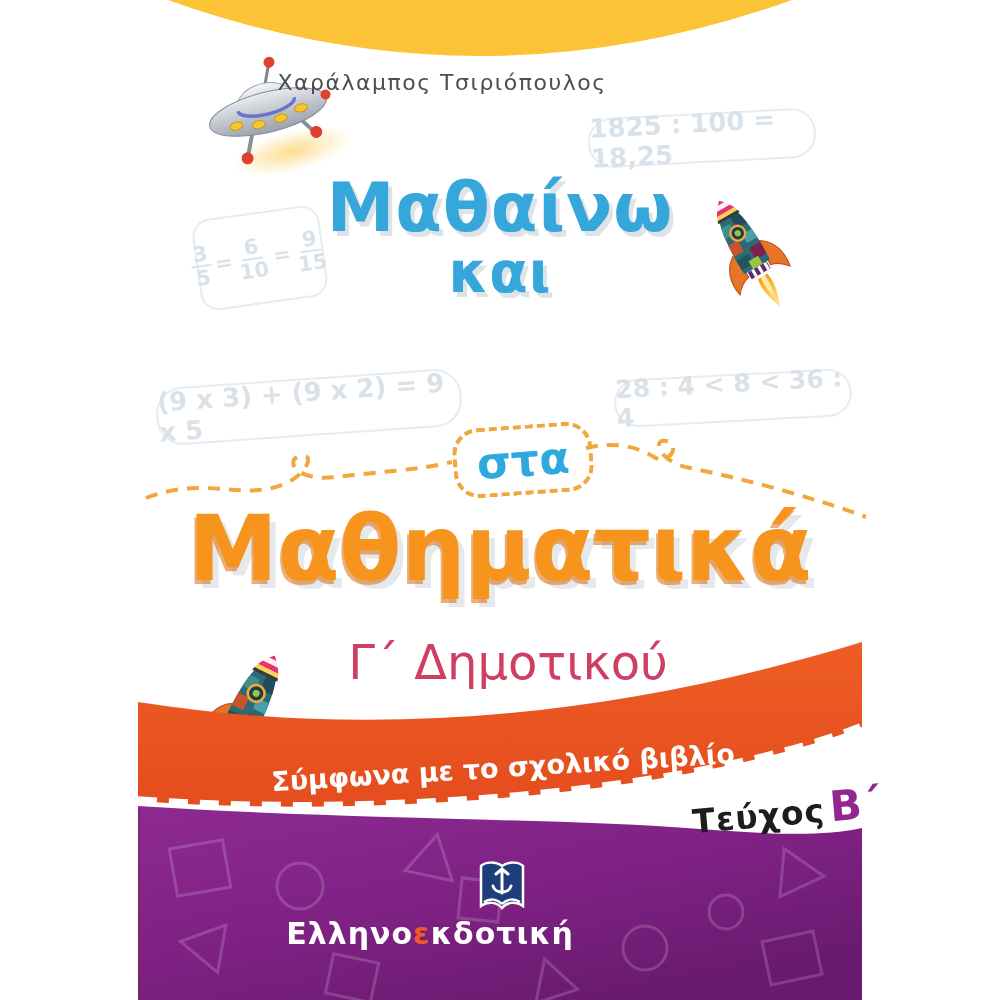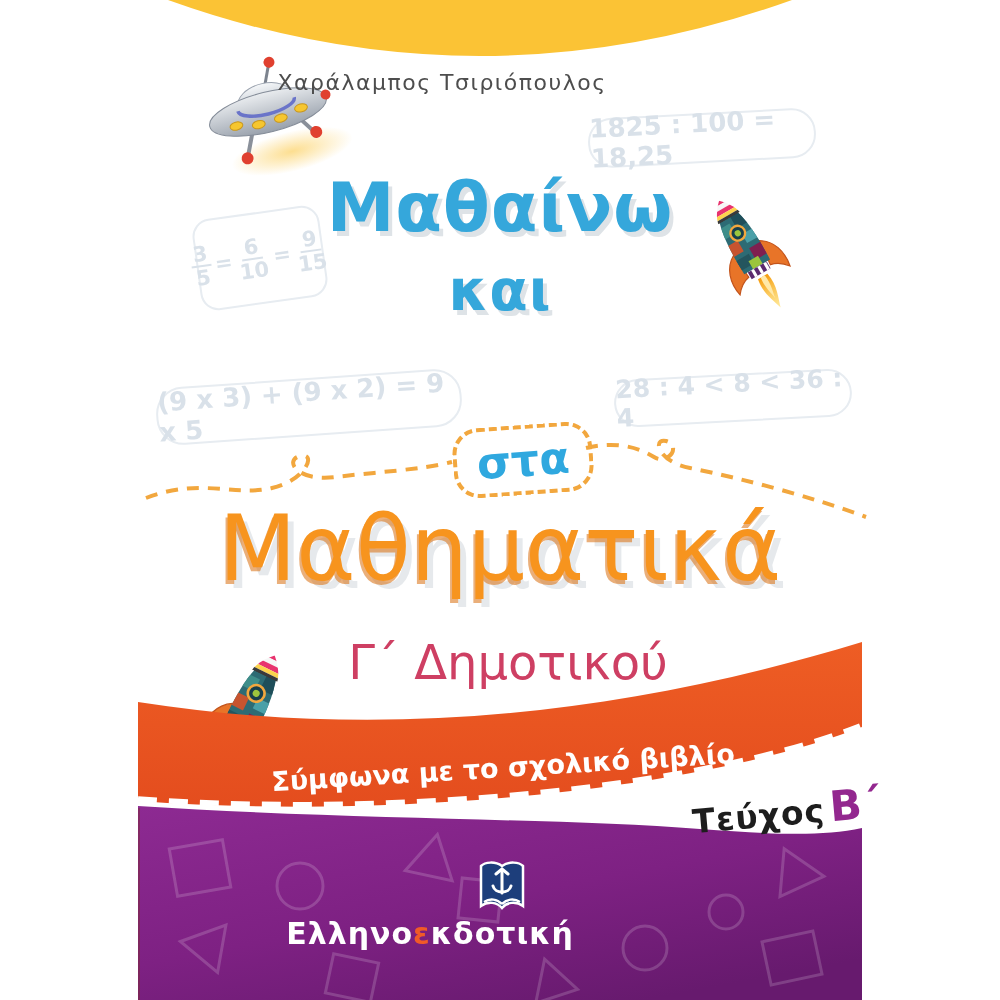--- a/index.html
+++ b/index.html
@@ -17,29 +17,29 @@
   .chip3{left:156px;top:378px;width:302px;height:54px;font-size:26px;transform:rotate(-4deg);border-radius:27px;}
   .chip4{left:614px;top:374px;width:234px;height:44px;font-size:25px;transform:rotate(-3deg);}
   .frac{display:inline-flex;flex-direction:column;align-items:center;line-height:1.05;}
   .frac .num{border-bottom:2px solid #d9e1e9;padding:0 3px;}
   .frac .den{padding:0 3px;}
   .chip2 .eq{margin:0 3px;}
   
   .blue-t{left:0;width:1000px;text-align:center;font-weight:bold;color:#35a7db;
           text-shadow:4px 5px 0 rgba(125,145,160,0.25);letter-spacing:1px;}
   .t1{top:168px;font-size:68px;}
-  .t2{top:258px;font-size:56px;}
+  .t2{top:240px;font-size:56px;}
   .t3{top:304px;font-size:66px;}
   
   .sta-box{left:453px;top:425px;width:132px;height:62px;border:4px dashed #f2a73e;
            border-radius:26px;transform:rotate(-4deg);display:flex;align-items:center;
            justify-content:center;}
   .sta-box span{font-size:44px;font-weight:bold;color:#2fa8df;}
   
-  .subject{left:0;top:496px;width:1000px;text-align:center;font-size:90px;font-weight:normal;
+  .subject{left:0;top:496px;width:1000px;text-align:center;font-size:90px;font-weight:bold;
            color:#f7941e;text-shadow:-2px 4px 0 rgba(217,110,12,0.55),6px 8px 0 rgba(140,155,168,0.22);}
   .grade{left:8px;top:634px;width:1000px;text-align:center;font-size:48px;color:#ce3f63;}
   
   .banner-text{left:0;top:752px;width:1006px;text-align:center;font-size:27px;font-weight:bold;
                color:#ffffff;transform:rotate(-3.5deg);}
   .volume{left:692px;top:786px;transform:rotate(-5deg);white-space:nowrap;}
   .volume .vlabel{font-size:33px;color:#1d1d1d;font-weight:bold;letter-spacing:1px;}
   .volume .vvalue{font-size:42px;color:#93278f;font-weight:bold;}
   
   .pub-name{left:0;top:916px;width:860px;text-align:center;font-size:30px;font-weight:bold;

